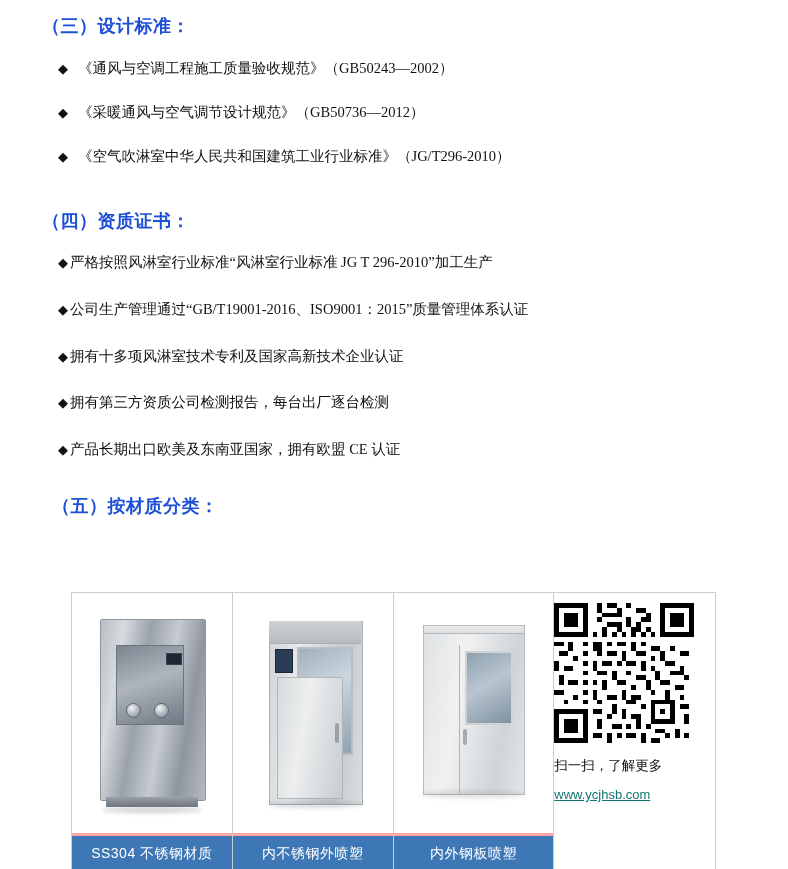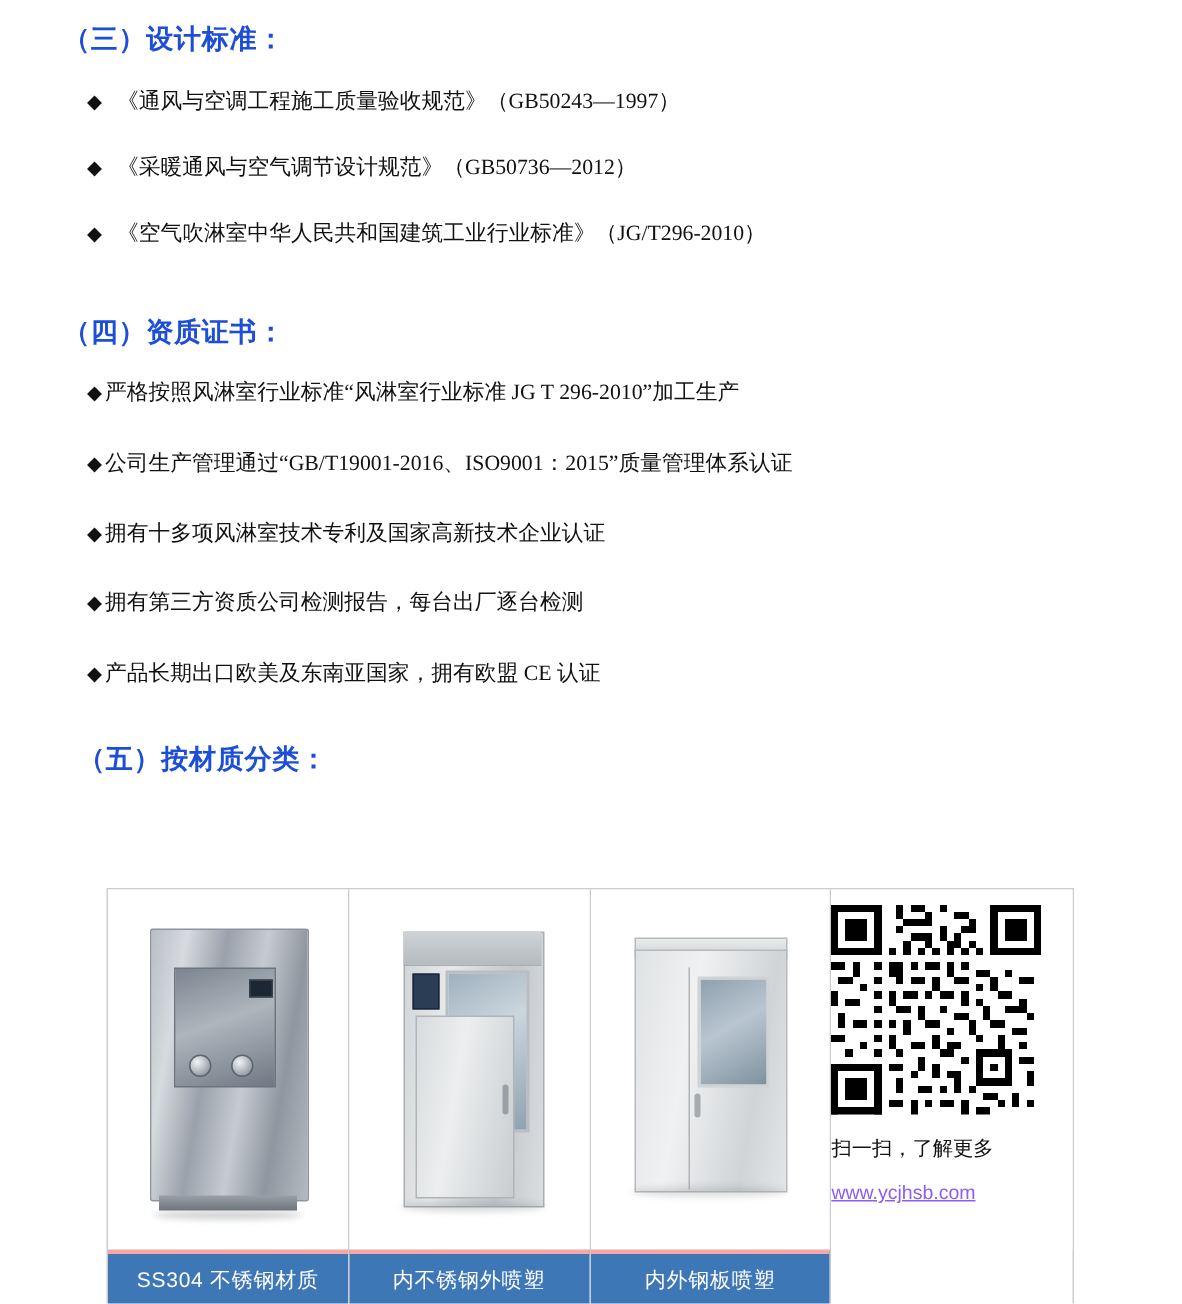--- a/index.html
+++ b/index.html
@@ -225,35 +225,35 @@
   .qr-caption {
     margin-top: 14px;
     font-family: "Liberation Sans", "DejaVu Sans", sans-serif;
     font-size: 13.5px;
     color: #111111;
   }
   .qr-url {
     margin-top: 12px;
     font-family: "Liberation Sans", "DejaVu Sans", sans-serif;
     font-size: 13px;
-    color: #8b5cf6;
+    color: #0f766e;
     text-decoration: underline;
   }
 </style>
 </head>
 <body>
 
 <div class="page">
 
   <h2 class="section-heading heading-1">（三）设计标准：</h2>
 
   <ul class="bullet-list list-a">
     <li class="bullet-item">
       <span class="diamond">◆</span>
-      <span class="bullet-text">《通风与空调工程施工质量验收规范》（GB50243—1997）</span>
+      <span class="bullet-text">《通风与空调工程施工质量验收规范》（GB50243—2002）</span>
     </li>
     <li class="bullet-item">
       <span class="diamond">◆</span>
       <span class="bullet-text">《采暖通风与空气调节设计规范》（GB50736—2012）</span>
     </li>
     <li class="bullet-item">
       <span class="diamond">◆</span>
       <span class="bullet-text">《空气吹淋室中华人民共和国建筑工业行业标准》（JG/T296-2010）</span>
     </li>
   </ul>

